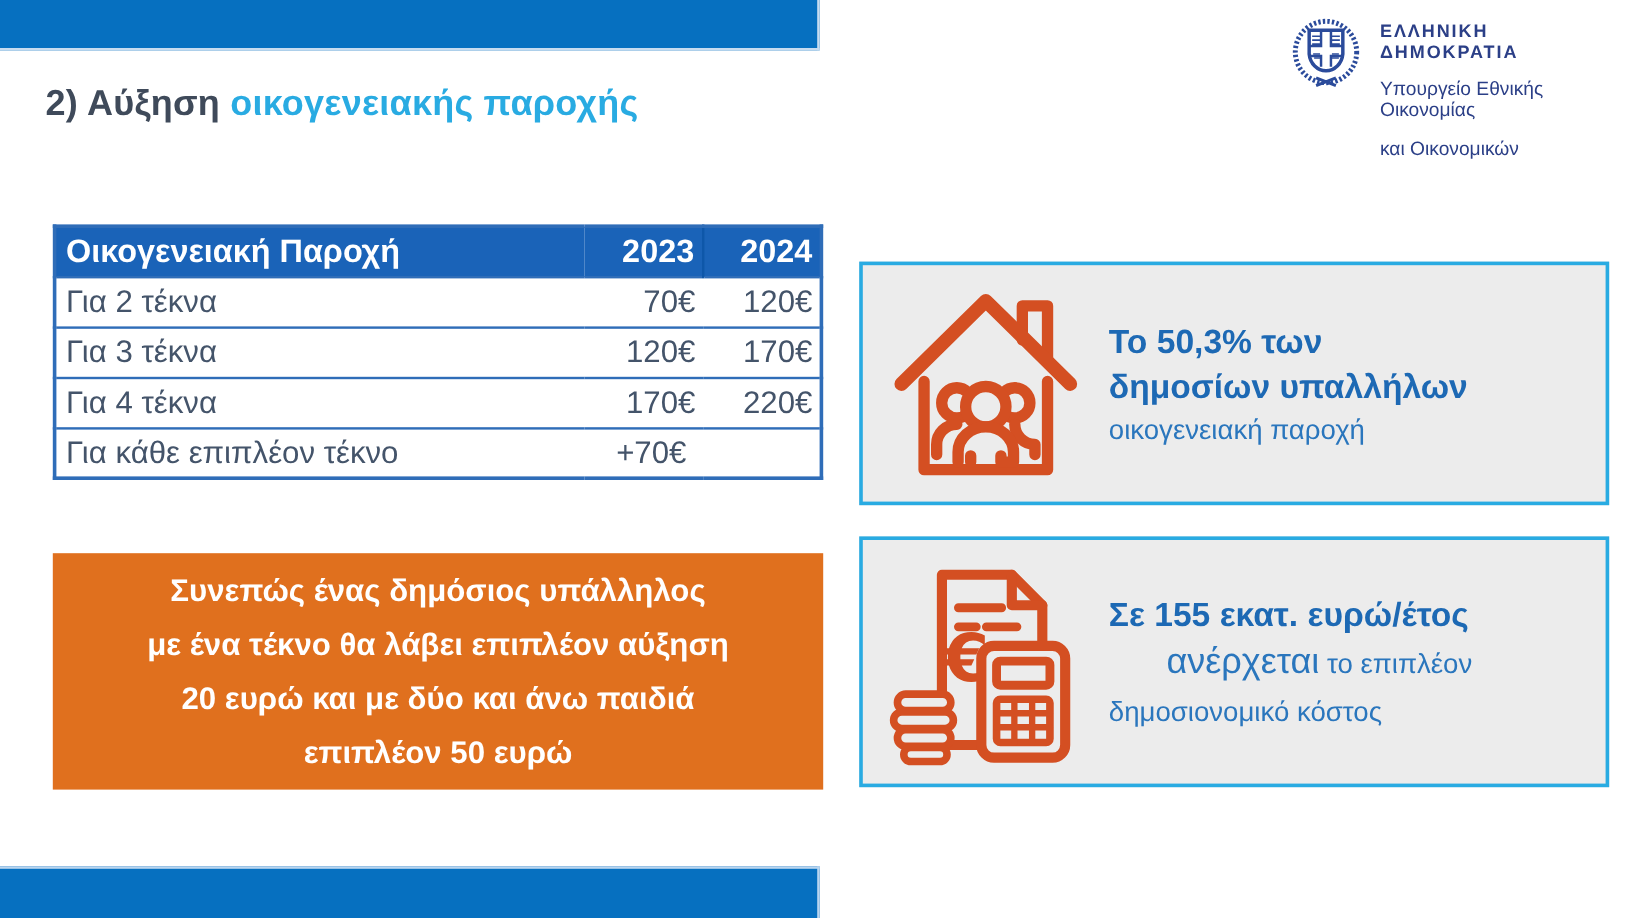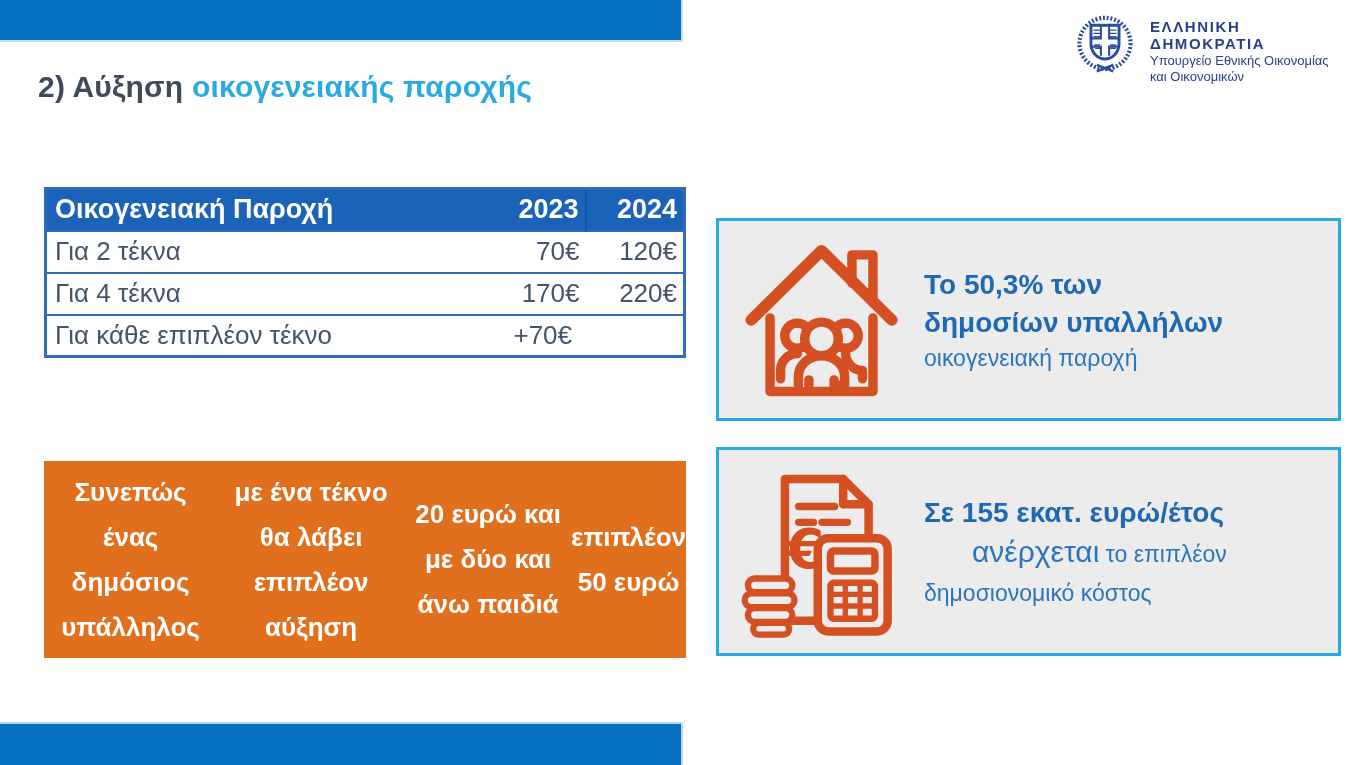--- a/index.html
+++ b/index.html
@@ -10,21 +10,21 @@
   
   .bar{position:absolute;background:#0670c0;}
   #top-bar{left:0;top:0;width:683px;height:42px;border-right:2px solid #c7dcf0;border-bottom:2px solid #c7dcf0;}
   #bottom-bar{left:0;top:722px;width:683px;height:43px;border-right:2px solid #b9d5ef;border-top:2px solid #b9d5ef;}
 
   
   #gov-logo{position:absolute;left:1072px;top:8px;display:flex;align-items:flex-start;}
   #gov-logo .emblem{width:66px;height:74px;flex:0 0 auto;}
   #gov-logo .logo-text{margin-left:12px;padding-top:10px;color:#2b3f87;}
   #gov-logo .logo-line1{font-size:15px;font-weight:bold;letter-spacing:1.6px;}
-  #gov-logo .logo-line2,#gov-logo .logo-line3{font-size:13px;margin-top:1px;}
+  #gov-logo .logo-line2,#gov-logo .logo-line3{font-size:16px;margin-top:14px;}
 
   
   #page-title{position:absolute;left:38px;top:70px;font-size:30px;font-weight:bold;letter-spacing:.2px;}
   #page-title .t-dark{color:#3f4a5a;}
   #page-title .t-blue{color:#29abe2;}
 
   
   #benefit-table{position:absolute;left:44px;top:187px;width:642px;border-collapse:collapse;
     font-size:26px;color:#44546a;}
   #benefit-table th,#benefit-table td{padding:0 6px;height:42px;white-space:nowrap;}
@@ -33,21 +33,21 @@
   #benefit-table thead tr{background:#1a63b8;border-top:none;}
   #benefit-table thead th{color:#ffffff;font-weight:bold;font-size:27px;}
   #benefit-table th.c-label{text-align:left;padding-left:8px;}
   #benefit-table td.c-label{text-align:left;padding-left:8px;}
   #benefit-table .c-y1,#benefit-table .c-y2{width:99px;text-align:right;}
   #benefit-table thead th.c-y2{border-left:2px solid #0e57a9;}
   #benefit-table td.c-extra{text-align:center;padding-right:90px;margin-top:48px;}
 
   
   #orange-box{position:absolute;left:44px;top:461px;width:642px;height:197px;background:#e0701e;
-    display:flex;flex-direction:row;justify-content:center;align-items:center;}
+    display:flex;flex-direction:column;justify-content:center;align-items:center;}
   #orange-box .o-line{color:#ffffff;font-weight:bold;font-size:26px;line-height:45px;text-align:center;}
 
   
   .info-box{position:absolute;left:716px;width:625px;background:#ececec;border:3px solid #29abe2;
     display:flex;align-items:center;}
   #info-box-1{top:218px;height:203px;}
   #info-box-2{top:447px;height:209px;}
   .info-icon{flex:0 0 205px;display:flex;justify-content:center;align-items:center;}
   .info-text{flex:1;padding-right:12px;}
   .ib-bold{color:#1d69b4;font-weight:bold;font-size:28px;line-height:38px;}
@@ -90,20 +90,25 @@
         <th class="c-label">Οικογενειακή Παροχή</th>
         <th class="c-y1">2023</th>
         <th class="c-y2">2024</th>
       </tr>
     </thead>
     <tbody>
       <tr>
         <td class="c-label">Για 2 τέκνα</td>
         <td class="c-y1">70€</td>
         <td class="c-y2">120€</td>
+      </tr>
+      <tr>
+        <td class="c-label">Για 3 τέκνα</td>
+        <td class="c-y1">120€</td>
+        <td class="c-y2">170€</td>
       </tr>
       <tr>
         <td class="c-label">Για 4 τέκνα</td>
         <td class="c-y1">170€</td>
         <td class="c-y2">220€</td>
       </tr>
       <tr>
         <td class="c-label">Για κάθε επιπλέον τέκνο</td>
         <td class="c-extra" colspan="2">+70€</td>
       </tr>

